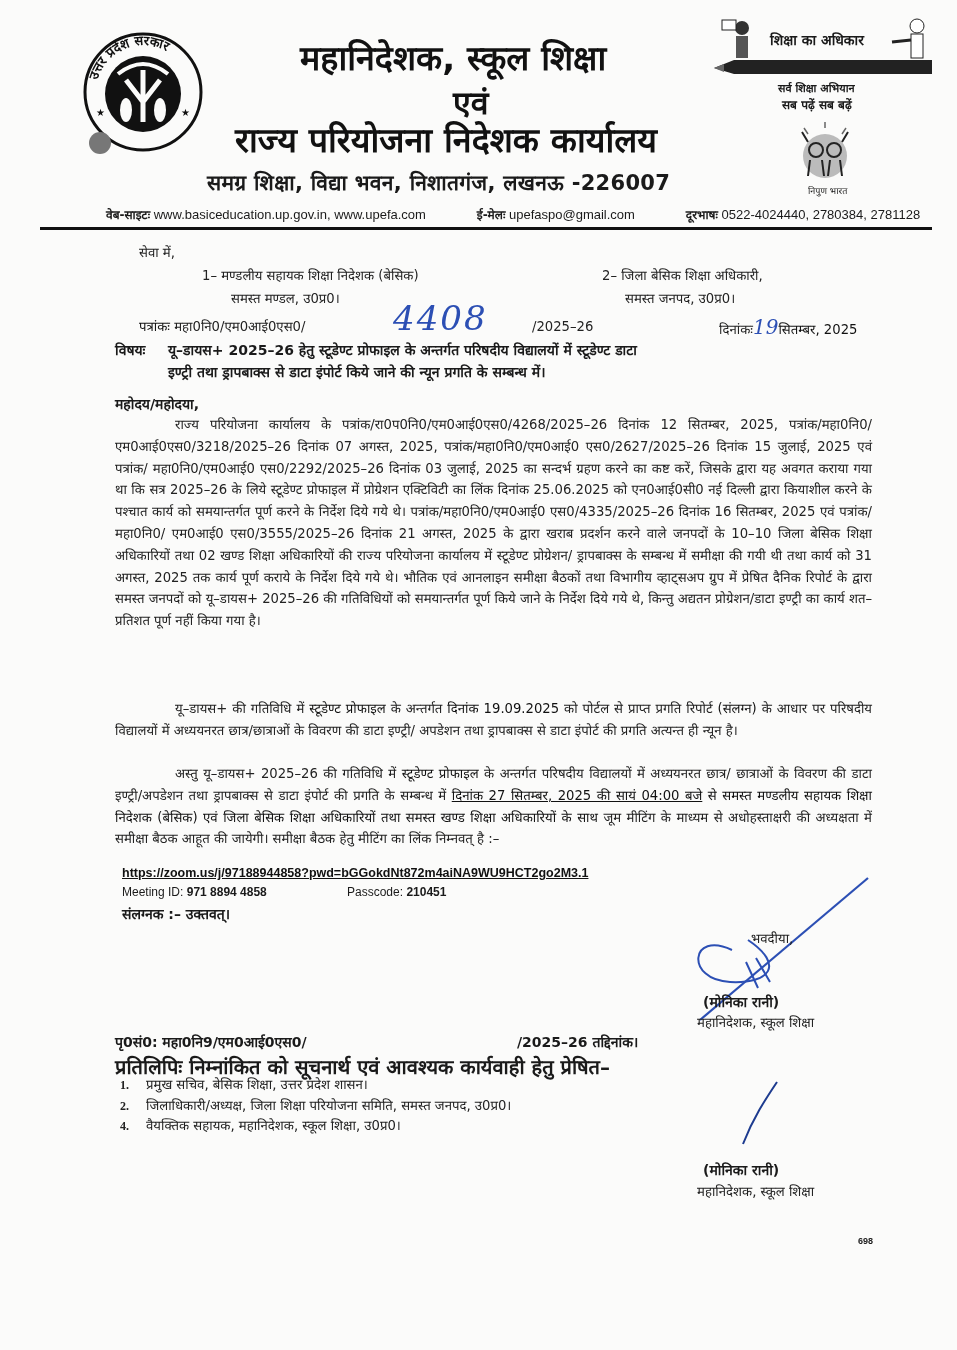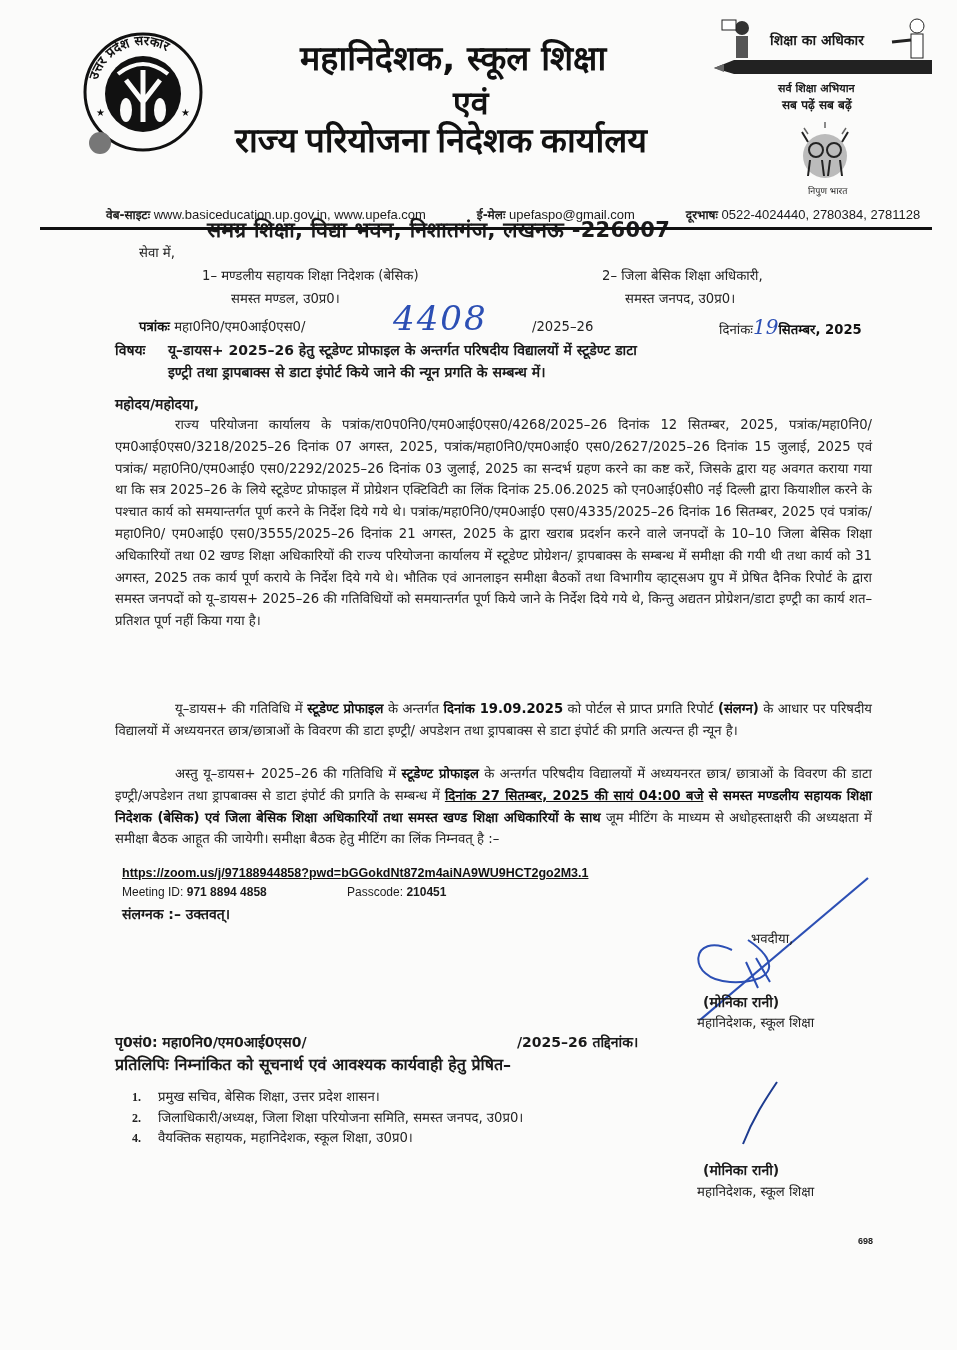--- a/index.html
+++ b/index.html
@@ -2,33 +2,33 @@
 <html><head>
 <meta charset="utf-8">
 <style>
   html, body { margin:0; padding:0; }
   body { width:957px; height:1350px; background:#fbfbfa; position:relative; overflow:hidden;
          font-family:"DejaVu Sans", sans-serif; color:#1a1a1a; }
   .abs { position:absolute; }
   .hdr-title { font-family:"DejaVu Sans", sans-serif; font-weight:bold; color:#111; white-space:nowrap; }
   .t1 { left:300px; top:34px; font-size:34px; }
   .t2 { left:453px; top:80px; font-size:32px; }
-  .t3 { left:235px; top:116px; font-size:34px;font-family:Liberation Serif, serif; }
-  .addr { left:207px; top:168px; font-size:21px; font-weight:bold; white-space:nowrap; letter-spacing:0.3px;margin-top:47px; }
+  .t3 { left:235px; top:116px; font-size:34px; }
+  .addr { left:207px; top:168px; font-size:21px; font-weight:bold; white-space:nowrap; letter-spacing:0.3px; }
   .contact { left:66px; top:206px; font-size:13px; font-family:"Liberation Sans", sans-serif; white-space:nowrap; }
   .contact b { font-family:"DejaVu Sans", sans-serif; font-size:12px;margin-left:40px; }
   .rule { left:40px; top:227px; width:892px; height:3px; background:#111; }
   .body-text { font-size:13.2px; line-height:22px; color:#222;margin-left:24px; }
   .para { position:absolute; left:115px; width:757px; text-align:justify; font-size:13.2px; line-height:21.8px; color:#222; }
-  .bold { font-weight:bold; color:#111; }
+  .bold { font-weight:normal; color:#111; }
   .u { text-decoration:underline; }
   .ink { color:#2c4fb4; font-family:"DejaVu Serif", serif; font-style:italic; }
   .link { color:#111; text-decoration:underline; font-family:"Liberation Sans", sans-serif; font-weight:bold; font-size:12.5px; }
   .mono-info { font-family:Liberation Sans, sans-serif; font-size:12px; }
-  ol.cc { position:absolute; left:120px; top:1075px; margin:12px; padding:0 0 0 0; list-style:none; font-size:13.2px; line-height:20.5px; color:#222; }
+  ol.cc { position:absolute; left:120px; top:1075px; margin:0; padding:0 0 0 0; list-style:none; font-size:13.2px; line-height:20.5px; color:#222; }
   ol.cc li { white-space:nowrap; }
   ol.cc li span.n { display:inline-block; width:26px; font-family:"Liberation Serif", serif; font-weight:bold; font-size:12px; }
   svg { position:absolute; }
 </style>
 </head>
 <body>
 
 <div>
   <svg style="left:78px;top:30px" width="130" height="130" viewBox="0 0 130 130">
     <circle cx="65" cy="62" r="58" fill="none" stroke="#111" stroke-width="3"></circle>
@@ -130,23 +130,23 @@
   <svg style="left:670px;top:870px" width="210" height="160" viewBox="0 0 210 160">
     <path d="M198 8 L30 150" stroke="#2c4fb4" stroke-width="2.2" fill="none"></path>
     <path d="M62 80 C20 60 15 110 60 112 C100 114 115 95 78 70" stroke="#2c4fb4" stroke-width="2" fill="none"></path>
     <path d="M76 92 L88 118 M86 88 L100 112" stroke="#2c4fb4" stroke-width="2" fill="none"></path>
   </svg>
 </div>
 <div class="abs body-text" style="left:727px;top:928px;">भवदीया,</div>
 <div class="abs" style="left:703px;top:992px;font-size:14px;font-weight:bold;">(मोनिका रानी)</div>
 <div class="abs body-text" style="left:673px;top:1012px;">महानिदेशक, स्कूल शिक्षा</div>
 
-<div class="abs" style="left:115px;top:1032px;font-size:14px;font-weight:bold;white-space:nowrap;">पृ0सं0: महा0नि0/एम0आई0एस0/</div>
+<div class="abs" style="left:115px;top:1032px;font-size:14px;font-weight:bold;white-space:nowrap;">पृ0सं0: महा0नि9/एम0आई0एस0/</div>
 <div class="abs" style="left:517px;top:1032px;font-size:14px;font-weight:bold;white-space:nowrap;">/2025–26 तद्दिनांक।</div>
-<div class="abs" style="left:115px;top:1053px;font-size:16px;font-weight:bold;white-space:nowrap;">प्रतिलिपिः निम्नांकित को सूचनार्थ एवं आवश्यक कार्यवाही हेतु प्रेषित–</div>
+<div class="abs" style="left:115px;top:1053px;font-size:20px;font-weight:bold;white-space:nowrap;">प्रतिलिपिः निम्नांकित को सूचनार्थ एवं आवश्यक कार्यवाही हेतु प्रेषित–</div>
 
 <ol class="cc">
   <li><span class="n">1.</span><span>प्रमुख सचिव, बेसिक शिक्षा, उत्तर प्रदेश शासन।</span></li>
   <li><span class="n">2.</span><span>जिलाधिकारी/अध्यक्ष, जिला शिक्षा परियोजना समिति, समस्त जनपद, उ0प्र0।</span></li>
   <li><span class="n">4.</span><span>वैयक्तिक सहायक, महानिदेशक, स्कूल शिक्षा, उ0प्र0।</span></li>
 </ol>
 
 <div>
   <svg style="left:735px;top:1078px" width="50" height="70" viewBox="0 0 50 70">
     <path d="M42 4 C30 22 18 40 8 66" stroke="#1d3b8f" stroke-width="2" fill="none"></path>

